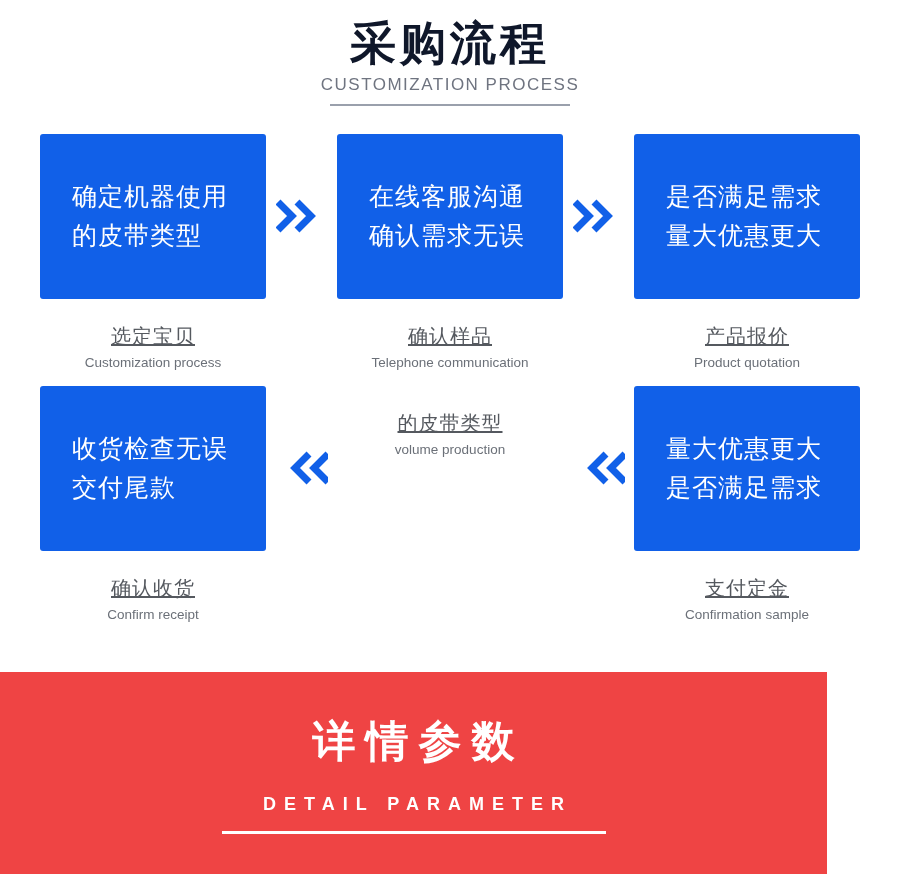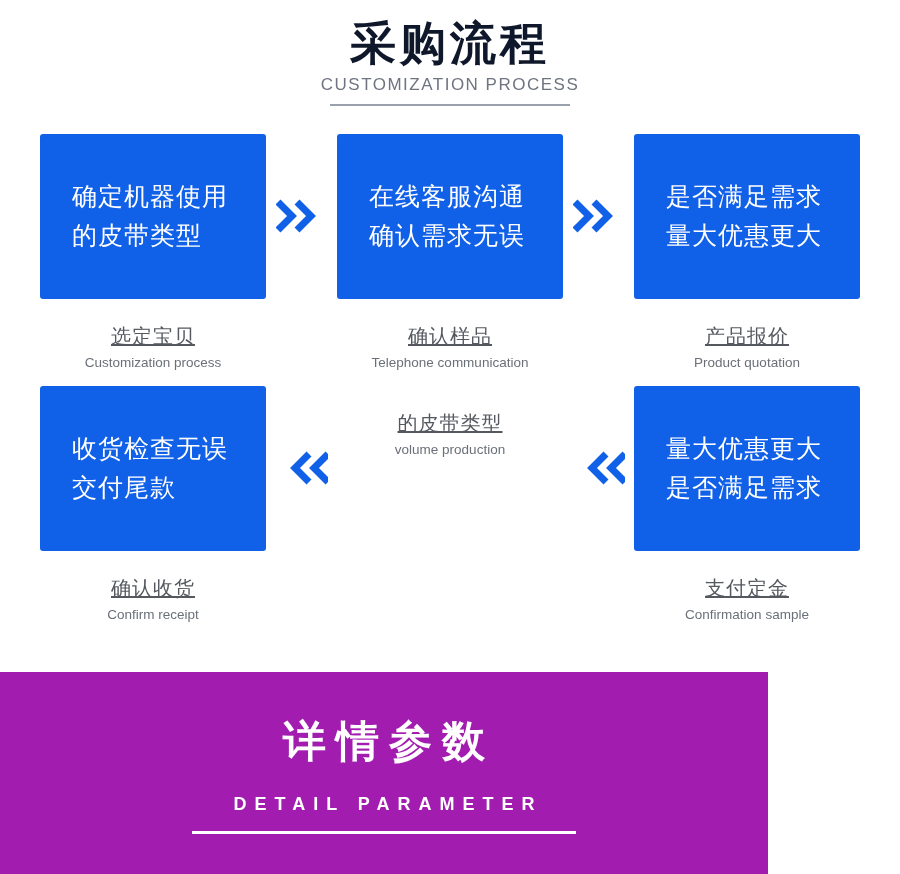--- a/index.html
+++ b/index.html
@@ -105,23 +105,23 @@
     justify-content: center;
     color: #1160e8;
   }
   .arrow svg { display: block; }
 
   
   .footer {
     position: absolute;
     left: 0;
     bottom: 0;
-    width: 768px;
+    width: 827px;
     height: 202px;
-    background: #a21caf;
+    background: #ef4444;
     display: flex;
     flex-direction: column;
     align-items: center;
     justify-content: center;
   }
   .footer-title {
     font-size: 43px;
     font-weight: bold;
     color: #ffffff;
     letter-spacing: 10px;

